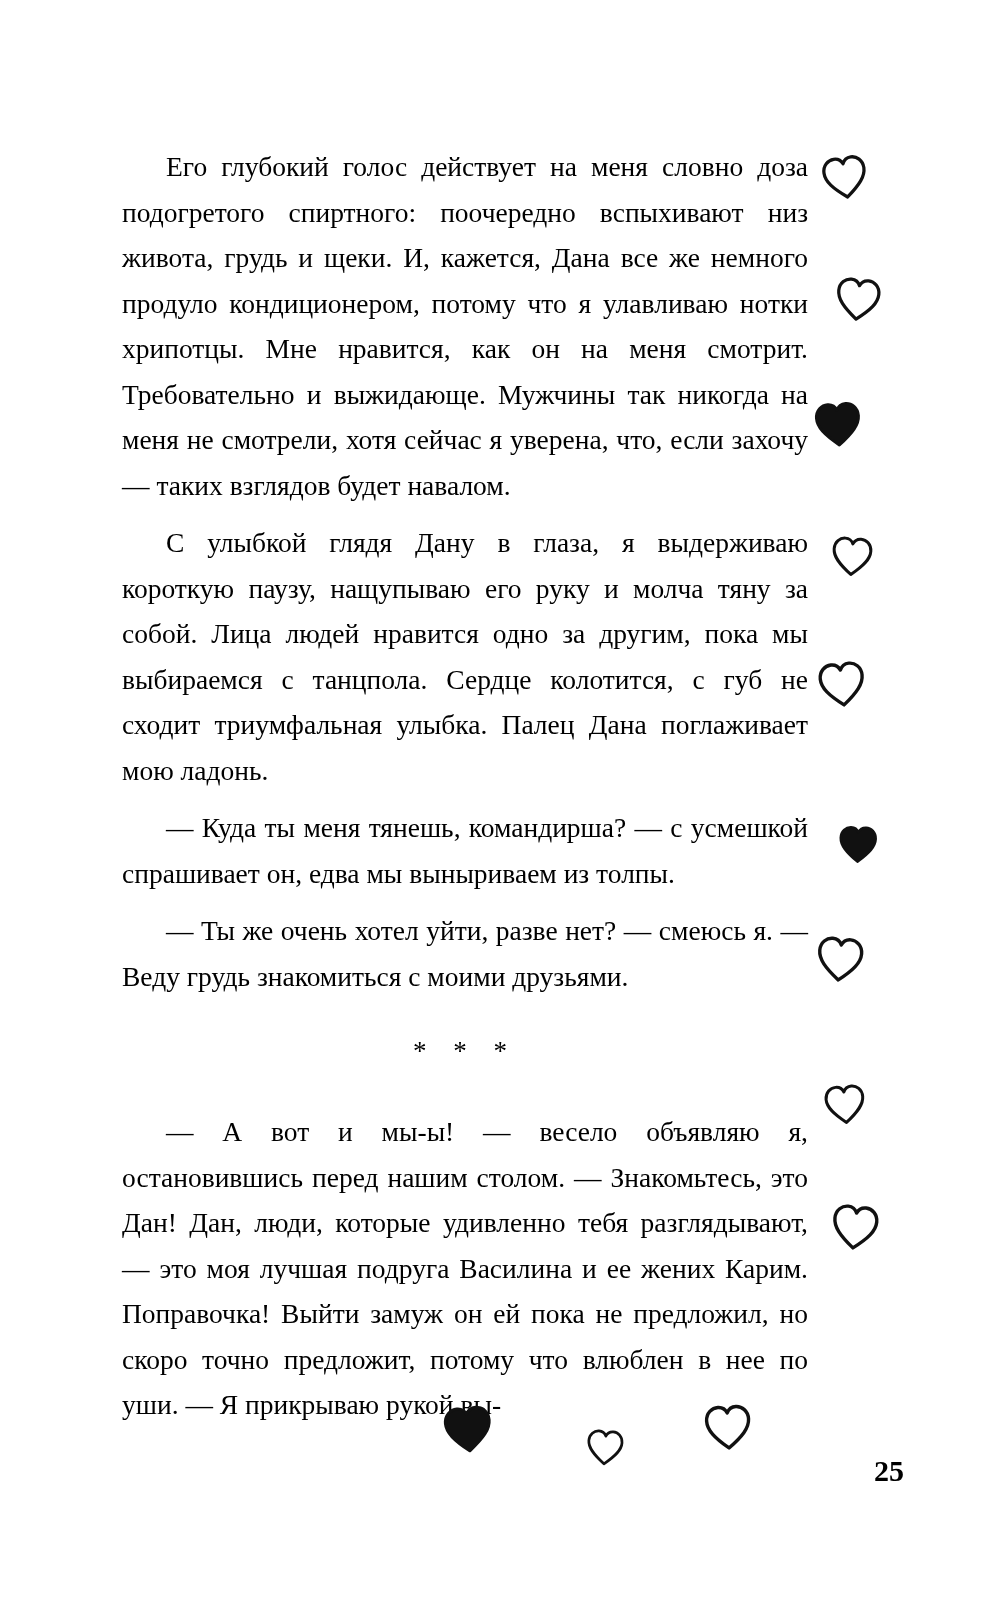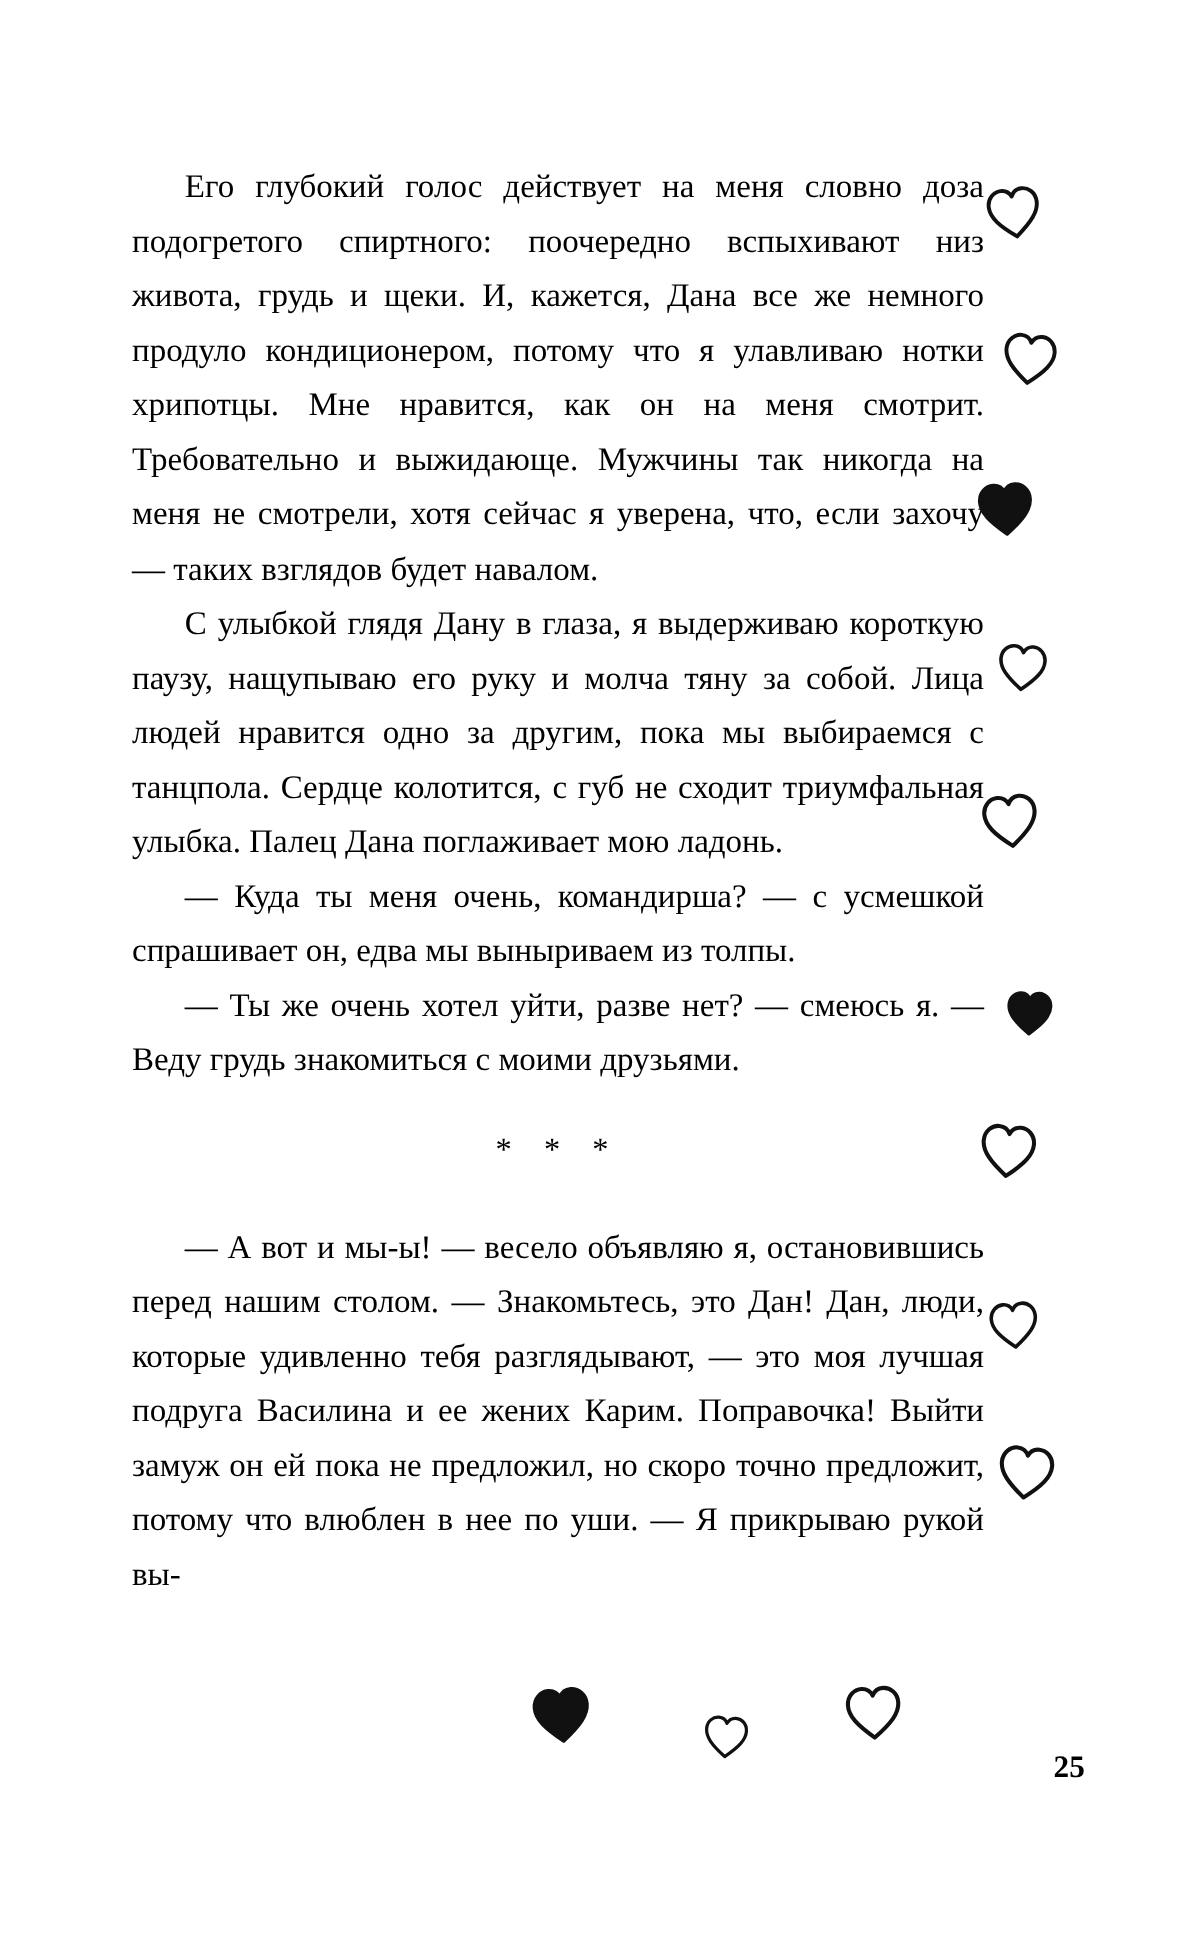--- a/index.html
+++ b/index.html
@@ -26,38 +26,38 @@
     position: absolute;
     left: 110px;
     top: 132px;
     width: 710px;
   }
   .para {
     font-size: 27.5px;
     line-height: 45.5px;
     text-align: justify;
     text-justify: inter-word;
-    margin: 0;
+    margin: 12px;
     hyphens: manual;
   }
   .para.indent {
     text-indent: 44px;
   }
   .scene-break {
     text-align: center;
     font-size: 27px;
     letter-spacing: 10px;
     margin: 34px 0 40px 0;
     line-height: 36px;
   }
   .page-number {
     position: absolute;
     right: 96px;
     bottom: 128px;
-    font-size: 26px;
+    font-size: 30px;
     font-weight: bold;
     font-family: "Liberation Serif", serif;
   }
   .heart {
     position: absolute;
     color: #111;
   }
   .heart svg {
     display: block;
     overflow: visible;
@@ -69,21 +69,21 @@
   }
 </style>
 </head>
 <body>
 
 <div class="page">
 
   <div class="text-column">
     <p class="para indent">Его глубокий голос действует на меня словно доза подогретого спиртного: поочередно вспыхивают низ живота, грудь и щеки. И, кажется, Дана все же немного продуло кондиционером, потому что я улавливаю нотки хрипотцы. Мне нравится, как он на меня смотрит. Требовательно и выжидающе. Мужчины так никогда на меня не смотрели, хотя сейчас я уверена, что, если захочу — таких взглядов будет навалом.</p>
     <p class="para indent">С улыбкой глядя Дану в глаза, я выдерживаю короткую паузу, нащупываю его руку и молча тяну за собой. Лица людей нравится одно за другим, пока мы выбираемся с танцпола. Сердце колотится, с губ не сходит триумфальная улыбка. Палец Дана поглаживает мою ладонь.</p>
-    <p class="para indent">— Куда ты меня очень, командирша? — с усмешкой спрашивает он, едва мы выныриваем из толпы.</p>
+    <p class="para indent">— Куда ты меня тянешь, командирша? — с усмешкой спрашивает он, едва мы выныриваем из толпы.</p>
     <p class="para indent">— Ты же очень хотел уйти, разве нет? — смеюсь я. — Веду грудь знакомиться с моими друзьями.</p>
     <div class="scene-break">* * *</div>
     <p class="para indent">— А вот и мы-ы! — весело объявляю я, остановившись перед нашим столом. — Знакомьтесь, это Дан! Дан, люди, которые удивленно тебя разглядывают, — это моя лучшая подруга Василина и ее жених Карим. Поправочка! Выйти замуж он ей пока не предложил, но скоро точно предложит, потому что влюблен в нее по уши. — Я прикрываю рукой вы-</p>
   </div>
 
   <div class="deco-layer" id="deco-layer">
       <div class="heart" style="left: 822px; top: 155px; width: 46px; height: 46px; transform: rotate(-8deg);">
         <svg width="46" height="46" viewBox="0 0 48 48">
           <path d="M24 44 C10 33 3 25 3 16 C3 8 9 3 15 3 C19.5 3 22.5 5.5 24 9 C25.5 5.5 28.5 3 33 3 C39 3 45 8 45 16 C45 25 38 33 24 44 Z" fill="none" stroke="#111111" stroke-width="3.4" stroke-linejoin="round" stroke-linecap="round"></path>
         </svg>

